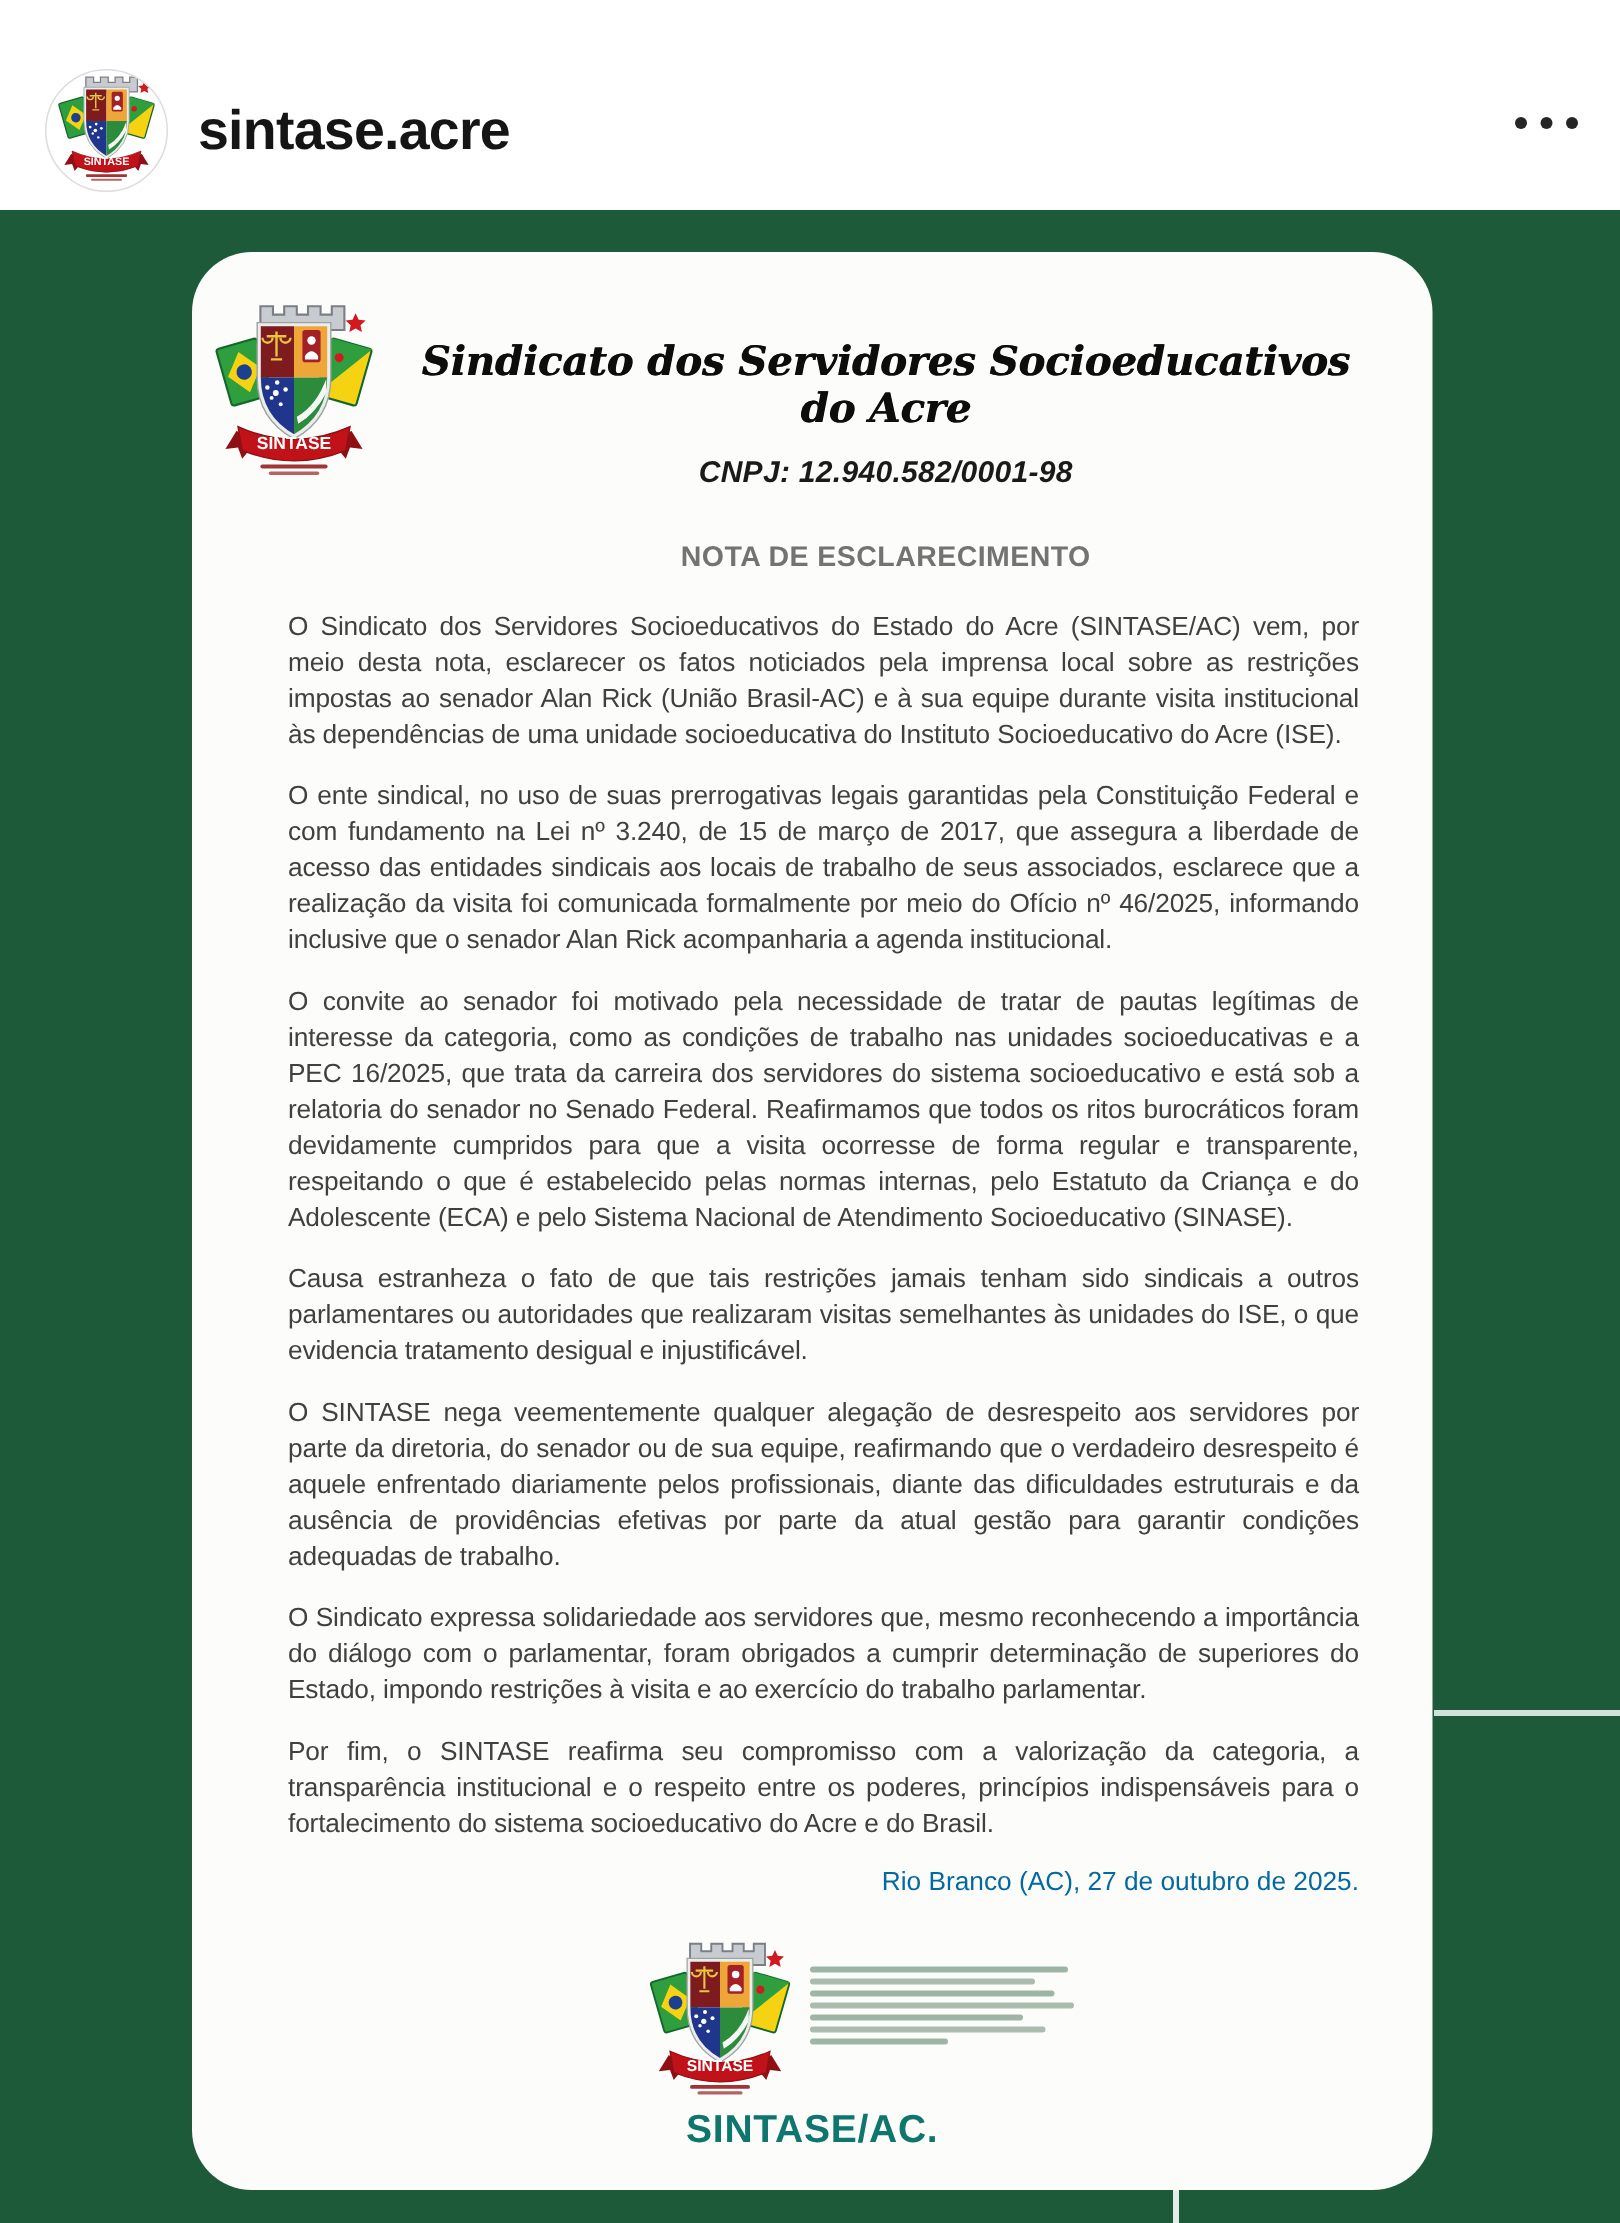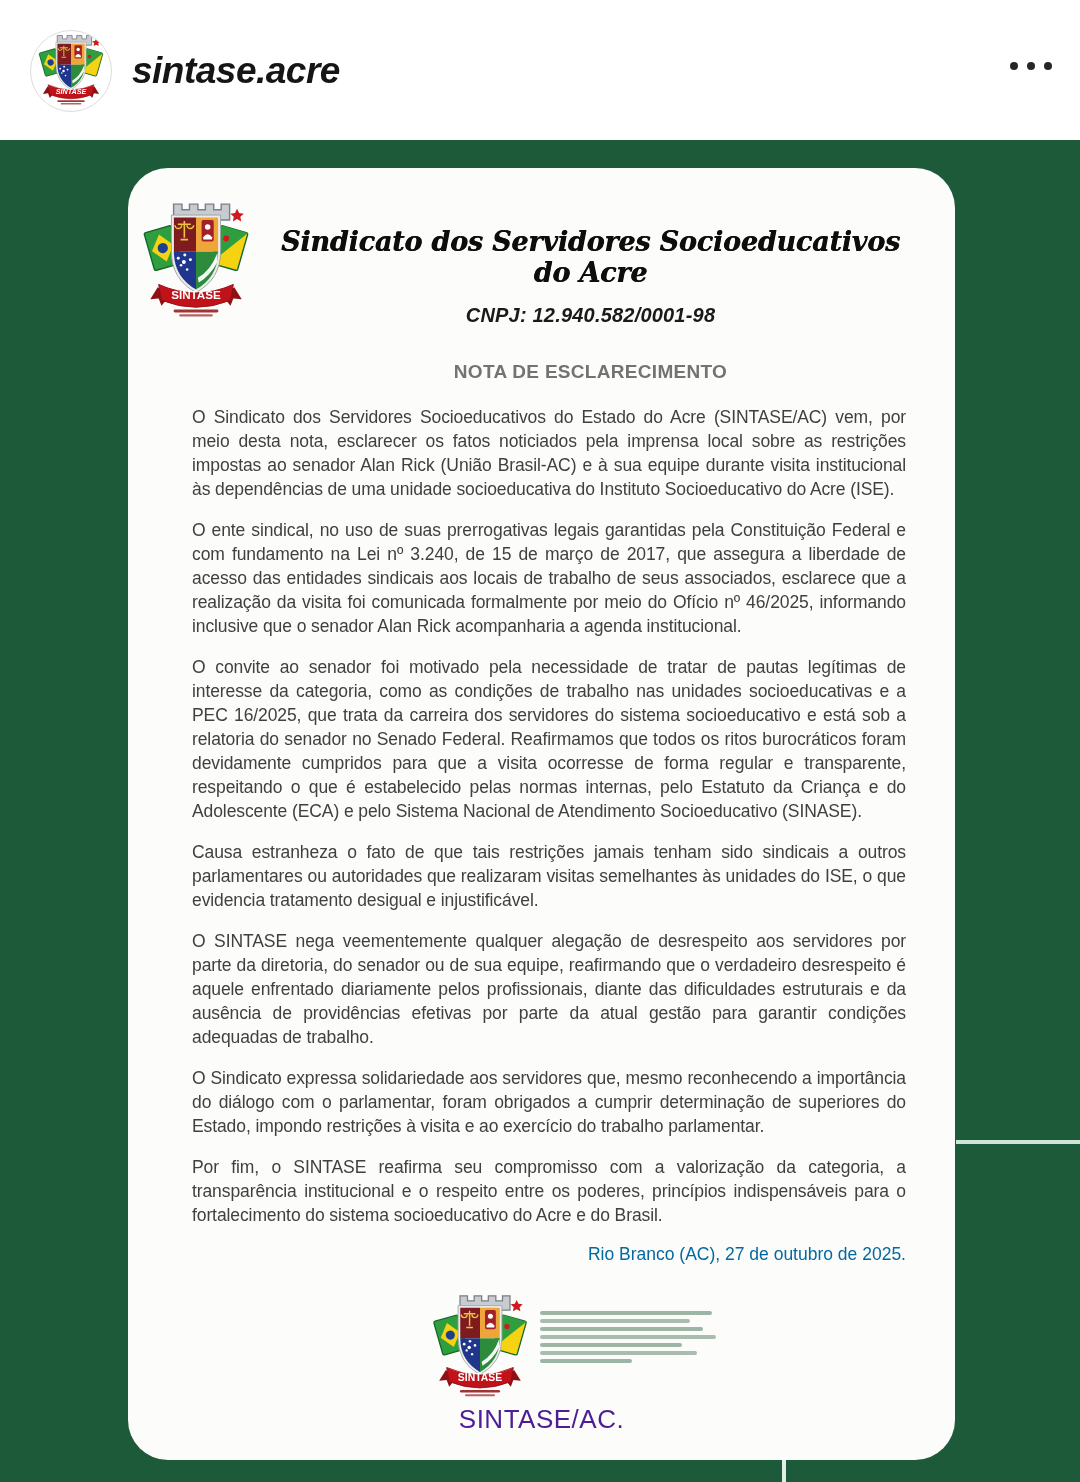--- a/index.html
+++ b/index.html
@@ -3,22 +3,22 @@
 <meta charset="utf-8">
 <style>
   html,body{margin:0;padding:0;}
   body{
     width:1080px;height:1482px;position:relative;overflow:hidden;
     background:#ffffff;
     font-family:"Liberation Sans", sans-serif;
   }
   
   .ig-header{
-    position:absolute;left:0;top:0;width:1080px;height:120px;
-    background:#ffffff;display:flex;align-items:center;font-style:italic;
+    position:absolute;left:0;top:16px;width:1080px;height:120px;
+    background:#ffffff;display:flex;align-items:center;
   }
   .avatar{
     position:absolute;left:30px;top:30px;width:80px;height:80px;
     border-radius:50%;background:#fff;border:1px solid #dcdcdc;
     overflow:hidden;display:flex;align-items:center;justify-content:center;
   }
   .avatar svg{width:70px;height:86px;}
   .username{
     position:absolute;left:132px;top:50px;
     font-size:37px;font-weight:700;color:#151515;letter-spacing:-0.5px;
@@ -82,21 +82,21 @@
   .sig-lines i{display:block;height:4px;border-radius:2px;background:#9db5a5;}
   .sig-lines i:nth-child(1){width:172px;}
   .sig-lines i:nth-child(2){width:150px;background:#a9bcae;}
   .sig-lines i:nth-child(3){width:163px;}
   .sig-lines i:nth-child(4){width:176px;background:#a9bcae;}
   .sig-lines i:nth-child(5){width:142px;}
   .sig-lines i:nth-child(6){width:157px;background:#a9bcae;}
   .sig-lines i:nth-child(7){width:92px;}
   .signature-name{
     margin-top:-6px;text-align:center;
-    font-size:26px;font-weight:400;color:#4c1d95;letter-spacing:0.5px;
+    font-size:26px;font-weight:700;color:#0f766e;letter-spacing:0.5px;
   }
 </style>
 </head>
 <body>
 
 <svg width="0" height="0" style="position:absolute" aria-hidden="true">
   <defs>
     <clipPath id="shieldClip">
       <path d="M35 26 h50 v38 q0 28 -25 42 q-25 -14 -25 -42 z"></path>
     </clipPath>

